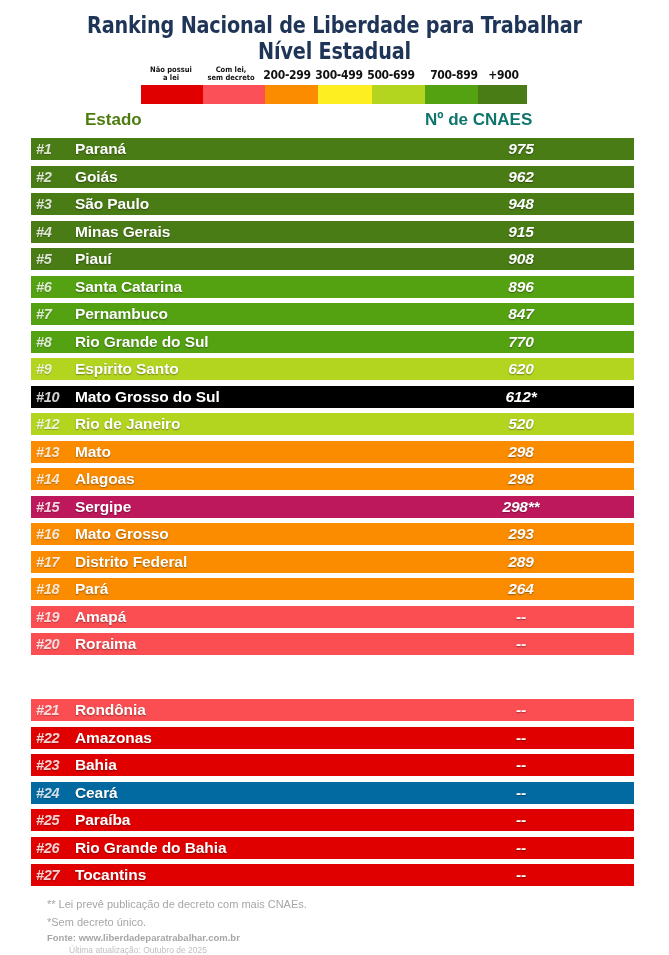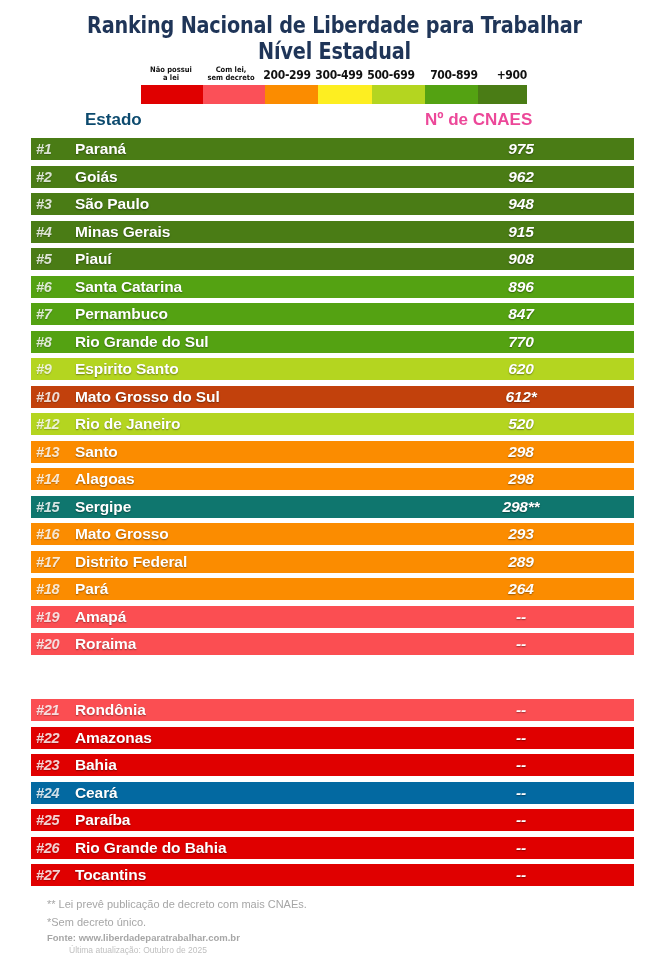--- a/index.html
+++ b/index.html
@@ -72,29 +72,29 @@
   }
   .legend-swatch { height: 100%; }
 
   
   #col-header-estado {
     position: absolute;
     left: 85px;
     top: 110px;
     font-size: 17px;
     font-weight: bold;
-    color: #0c4a6e;
+    color: #4d7c0f;
   }
   #col-header-cnaes {
     position: absolute;
     left: 425px;
     top: 110px;
     font-size: 17px;
     font-weight: bold;
-    color: #ec4899;
+    color: #0f766e;
   }
 
   
   #ranking-table {
     position: absolute;
     left: 31px;
     top: 138px;
     width: 603px;
   }
   .rank-row {
@@ -184,21 +184,21 @@
 <div id="legend">
   <div id="legend-labels">
       <div class="legend-label" style="flex: 1.12 1 0px;">Não possui
 a lei</div>
       <div class="legend-label" style="flex: 1.12 1 0px;">Com lei,
 sem decreto</div>
       <div class="legend-label big" style="flex: 0.97 1 0px;">200-299</div>
       <div class="legend-label big" style="flex: 0.97 1 0px;">300-499</div>
       <div class="legend-label big" style="flex: 0.97 1 0px;">500-699</div>
       <div class="legend-label big" style="flex: 0.97 1 0px; margin-left: 11px;">700-899</div>
-      <div class="legend-label big" style="flex: 0.88 1 0px; text-align: right;">+900</div>
+      <div class="legend-label big" style="flex: 0.88 1 0px;">+900</div>
     </div>
   <div id="legend-bar">
       <div class="legend-swatch" style="flex: 1.12 1 0px; background: rgb(224, 0, 0);"></div>
       <div class="legend-swatch" style="flex: 1.12 1 0px; background: rgb(251, 80, 88);"></div>
       <div class="legend-swatch" style="flex: 0.97 1 0px; background: rgb(251, 140, 0);"></div>
       <div class="legend-swatch" style="flex: 0.97 1 0px; background: rgb(253, 238, 33);"></div>
       <div class="legend-swatch" style="flex: 0.97 1 0px; background: rgb(180, 213, 32);"></div>
       <div class="legend-swatch" style="flex: 0.97 1 0px; background: rgb(84, 162, 18);"></div>
       <div class="legend-swatch" style="flex: 0.88 1 0px; background: rgb(74, 124, 21);"></div>
     </div>
@@ -246,41 +246,41 @@
     <div class="rank-row" style="background: rgb(84, 162, 18);">
       <div class="rank-cell">#8</div>
       <div class="state-cell">Rio Grande do Sul</div>
       <div class="value-cell">770</div>
     </div>
     <div class="rank-row" style="background: rgb(180, 213, 32);">
       <div class="rank-cell">#9</div>
       <div class="state-cell">Espirito Santo</div>
       <div class="value-cell">620</div>
     </div>
-    <div class="rank-row" style="background: #c2410c;">
+    <div class="rank-row" style="background: #000000;">
       <div class="rank-cell">#10</div>
       <div class="state-cell">Mato Grosso do Sul</div>
       <div class="value-cell">612*</div>
     </div>
     <div class="rank-row" style="background: rgb(180, 213, 32);">
       <div class="rank-cell">#12</div>
       <div class="state-cell">Rio de Janeiro</div>
       <div class="value-cell">520</div>
     </div>
     <div class="rank-row" style="background: rgb(251, 140, 0);">
       <div class="rank-cell">#13</div>
-      <div class="state-cell">Santo</div>
+      <div class="state-cell">Mato</div>
       <div class="value-cell">298</div>
     </div>
     <div class="rank-row" style="background: rgb(251, 140, 0);">
       <div class="rank-cell">#14</div>
       <div class="state-cell">Alagoas</div>
       <div class="value-cell">298</div>
     </div>
-    <div class="rank-row" style="background: #0f766e;">
+    <div class="rank-row" style="background: #be185d;">
       <div class="rank-cell">#15</div>
       <div class="state-cell">Sergipe</div>
       <div class="value-cell">298**</div>
     </div>
     <div class="rank-row" style="background: rgb(251, 140, 0);">
       <div class="rank-cell">#16</div>
       <div class="state-cell">Mato Grosso</div>
       <div class="value-cell">293</div>
     </div>
     <div class="rank-row" style="background: rgb(251, 140, 0);">

